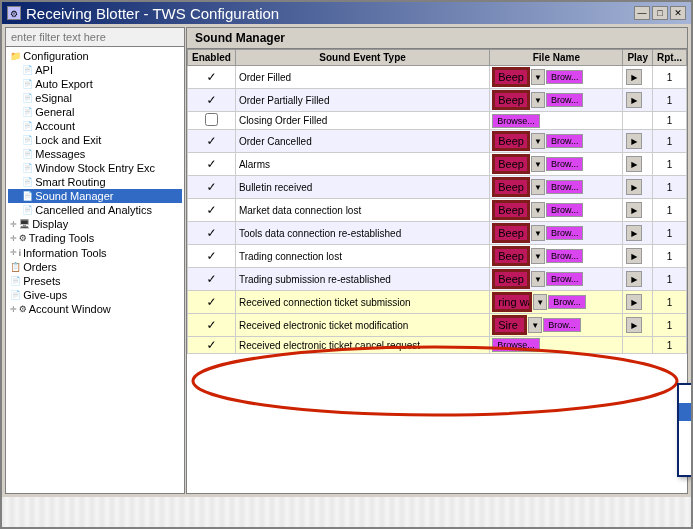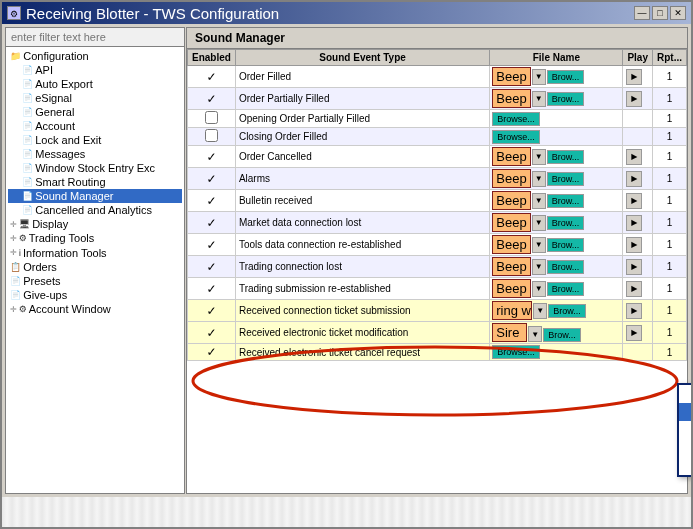--- a/index.html
+++ b/index.html
@@ -39,23 +39,23 @@
     .sound-table tr.highlighted { background: #ffffcc; }
     .sound-table tr.highlighted td { background: #ffffcc; }
 
     .table-container { flex: 1; overflow-y: auto; overflow-x: hidden; position: relative; }
 
     .checkbox-cell { text-align: center; width: 45px; }
     .check-mark { font-size: 12px; color: #000; }
     .event-cell { min-width: 180px; }
     .play-cell { width: 25px; text-align: center; }
     .rpt-cell { width: 25px; text-align: center; }
-    .file-display { background: #fdba74; border: 1px solid #7f1d1d; padding: 1px 3px; font-size: 13px; min-width: 35px; max-width: 40px; overflow: hidden; white-space: nowrap; }
+    .file-display { background: #be185d; border: 3px solid #7f1d1d; padding: 1px 3px; font-size: 11px; min-width: 35px; max-width: 40px; overflow: hidden; white-space: nowrap; }
     .dropdown-arrow { background: #d4d0c8; border: 1px solid #999; width: 14px; height: 16px; display: flex; align-items: center; justify-content: center; font-size: 8px; cursor: pointer; }
-    .browse-btn { background: #14b8a6; border: 1px solid #999; padding: 1px 4px; font-size: 9px; cursor: pointer; }
+    .browse-btn { background: #d946ef; border: 1px solid #999; padding: 1px 4px; font-size: 9px; cursor: pointer; }
     .play-btn { background: #d4d0c8; border: 1px solid #999; width: 16px; height: 16px; display: flex; align-items: center; justify-content: center; font-size: 8px; cursor: pointer; }
 
     
     .dropdown-menu { position: absolute; background: white; border: 2px solid #0a246a; box-shadow: 2px 2px 5px rgba(0,0,0,0.3); z-index: 100; min-width: 110px; }
     .dropdown-menu-item { padding: 3px 12px; cursor: pointer; font-size: 11px; white-space: nowrap; }
     .dropdown-menu-item.active { background: #316ac5; color: white; }
     .dropdown-menu-item.bold-item { font-weight: bold; }
 
     
     .wavy-bottom { height: 30px; background: repeating-linear-gradient(90deg, #e8e8e8 0px, #f5f5f5 5px, #e8e8e8 10px); }
@@ -218,27 +218,20 @@
                     <button class="browse-btn">Brow...</button>
                   </div>
                 </td>
                 <td class="play-cell">
                   <span class="play-btn">▶</span>
                 </td>
                 <td class="rpt-cell">1</td>
               </tr>
               <tr>
                 <td class="checkbox-cell"><input type="checkbox" style=""></td>
-                <td class="event-cell">Opening Order Partially Filled</td>
-                <td style="padding: 1px 2px;"><button class="browse-btn">Browse...</button></td>
-                <td class="play-cell"></td>
-                <td class="rpt-cell">1</td>
-              </tr>
-              <tr>
-                <td class="checkbox-cell"><input type="checkbox" style=""></td>
                 <td class="event-cell">Closing Order Filled</td>
                 <td style="padding: 1px 2px;"><button class="browse-btn">Browse...</button></td>
                 <td class="play-cell"></td>
                 <td class="rpt-cell">1</td>
               </tr>
               <tr>
                 <td class="checkbox-cell"><span class="check-mark">✓</span></td>
                 <td class="event-cell">Order Cancelled</td>
                 <td style="padding: 1px 2px;">
                   <div style="display: flex; align-items: center; gap: 1px;">
@@ -354,21 +347,21 @@
                 </td>
                 <td class="play-cell">
                   <span class="play-btn">▶</span>
                 </td>
                 <td class="rpt-cell">1</td>
               </tr>
               <tr class="highlighted">
                 <td class="checkbox-cell"><span class="check-mark">✓</span></td>
                 <td class="event-cell">Received electronic ticket modification</td>
                 <td style="padding: 1px 2px;">
-                  <div style="display: flex; align-items: flex-end; gap: 1px;">
+                  <div style="display: flex; align-items: center; gap: 1px;">
                     <span class="file-display">Sire</span>
                     <span class="dropdown-arrow">▼</span>
                     <button class="browse-btn">Brow...</button>
                   </div>
                 </td>
                 <td class="play-cell">
                   <span class="play-btn">▶</span>
                 </td>
                 <td class="rpt-cell">1</td>
               </tr>

